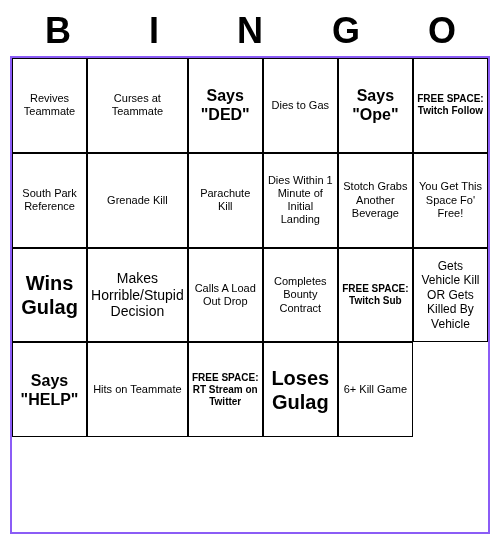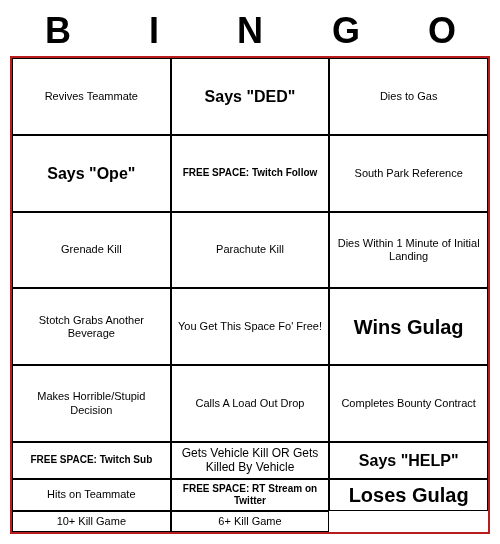--- a/index.html
+++ b/index.html
@@ -29,25 +29,25 @@
 
     .bingo-letter {
       font-size: 36px;
       font-weight: bold;
       width: 20%;
       text-align: center;
     }
 
     #bingo-grid {
       display: grid;
-      grid-template-columns: repeat(3, 1fr);
+      grid-template-columns: repeat(6, 1fr);
       grid-template-rows: repeat(5, 1fr);
       width: 100%;
       flex: 1;
-      border: 2px solid #b91c1c;
+      border: 2px solid #8b5cf6;
     }
 
     .cell {
       border: 1px solid black;
       display: flex;
       align-items: center;
       justify-content: center;
       text-align: center;
       padding: 3px;
       font-size: 11px;
@@ -76,35 +76,35 @@
 <div id="bingo-header">
 <div class="bingo-letter">B</div>
     <div class="bingo-letter">I</div>
     <div class="bingo-letter">N</div>
     <div class="bingo-letter">G</div>
     <div class="bingo-letter">O</div>
   </div>
 
 <div id="bingo-grid">
 <div class="cell">Revives Teammate</div>
+    <div class="cell">Curses at Teammate</div>
     <div class="cell large-text">Says "DED"</div>
     <div class="cell">Dies to Gas</div>
     <div class="cell large-text">Says "Ope"</div>
     <div class="cell free-space">FREE SPACE: Twitch Follow</div>
     <div class="cell">South Park Reference</div>
     <div class="cell">Grenade Kill</div>
     <div class="cell">Parachute Kill</div>
     <div class="cell">Dies Within 1 Minute of Initial Landing</div>
     <div class="cell">Stotch Grabs Another Beverage</div>
     <div class="cell">You Get This Space Fo' Free!</div>
     <div class="cell xlarge-text">Wins Gulag</div>
-    <div class="cell" style="font-size: 11px;">Makes Horrible/Stupid Decision</div>
+    <div class="cell" style="font-size: 14px;">Makes Horrible/Stupid Decision</div>
     <div class="cell">Calls A Load Out Drop</div>
     <div class="cell">Completes Bounty Contract</div>
     <div class="cell free-space">FREE SPACE: Twitch Sub</div>
     <div class="cell" style="font-size: 12px;">Gets Vehicle Kill OR Gets Killed By Vehicle</div>
     <div class="cell large-text">Says "HELP"</div>
     <div class="cell">Hits on Teammate</div>
     <div class="cell free-space">FREE SPACE: RT Stream on Twitter</div>
     <div class="cell xlarge-text">Loses Gulag</div>
-    <div class="cell">10+ Kill Game</div>
     <div class="cell">6+ Kill Game</div>
   </div>
 
 </body></html>

